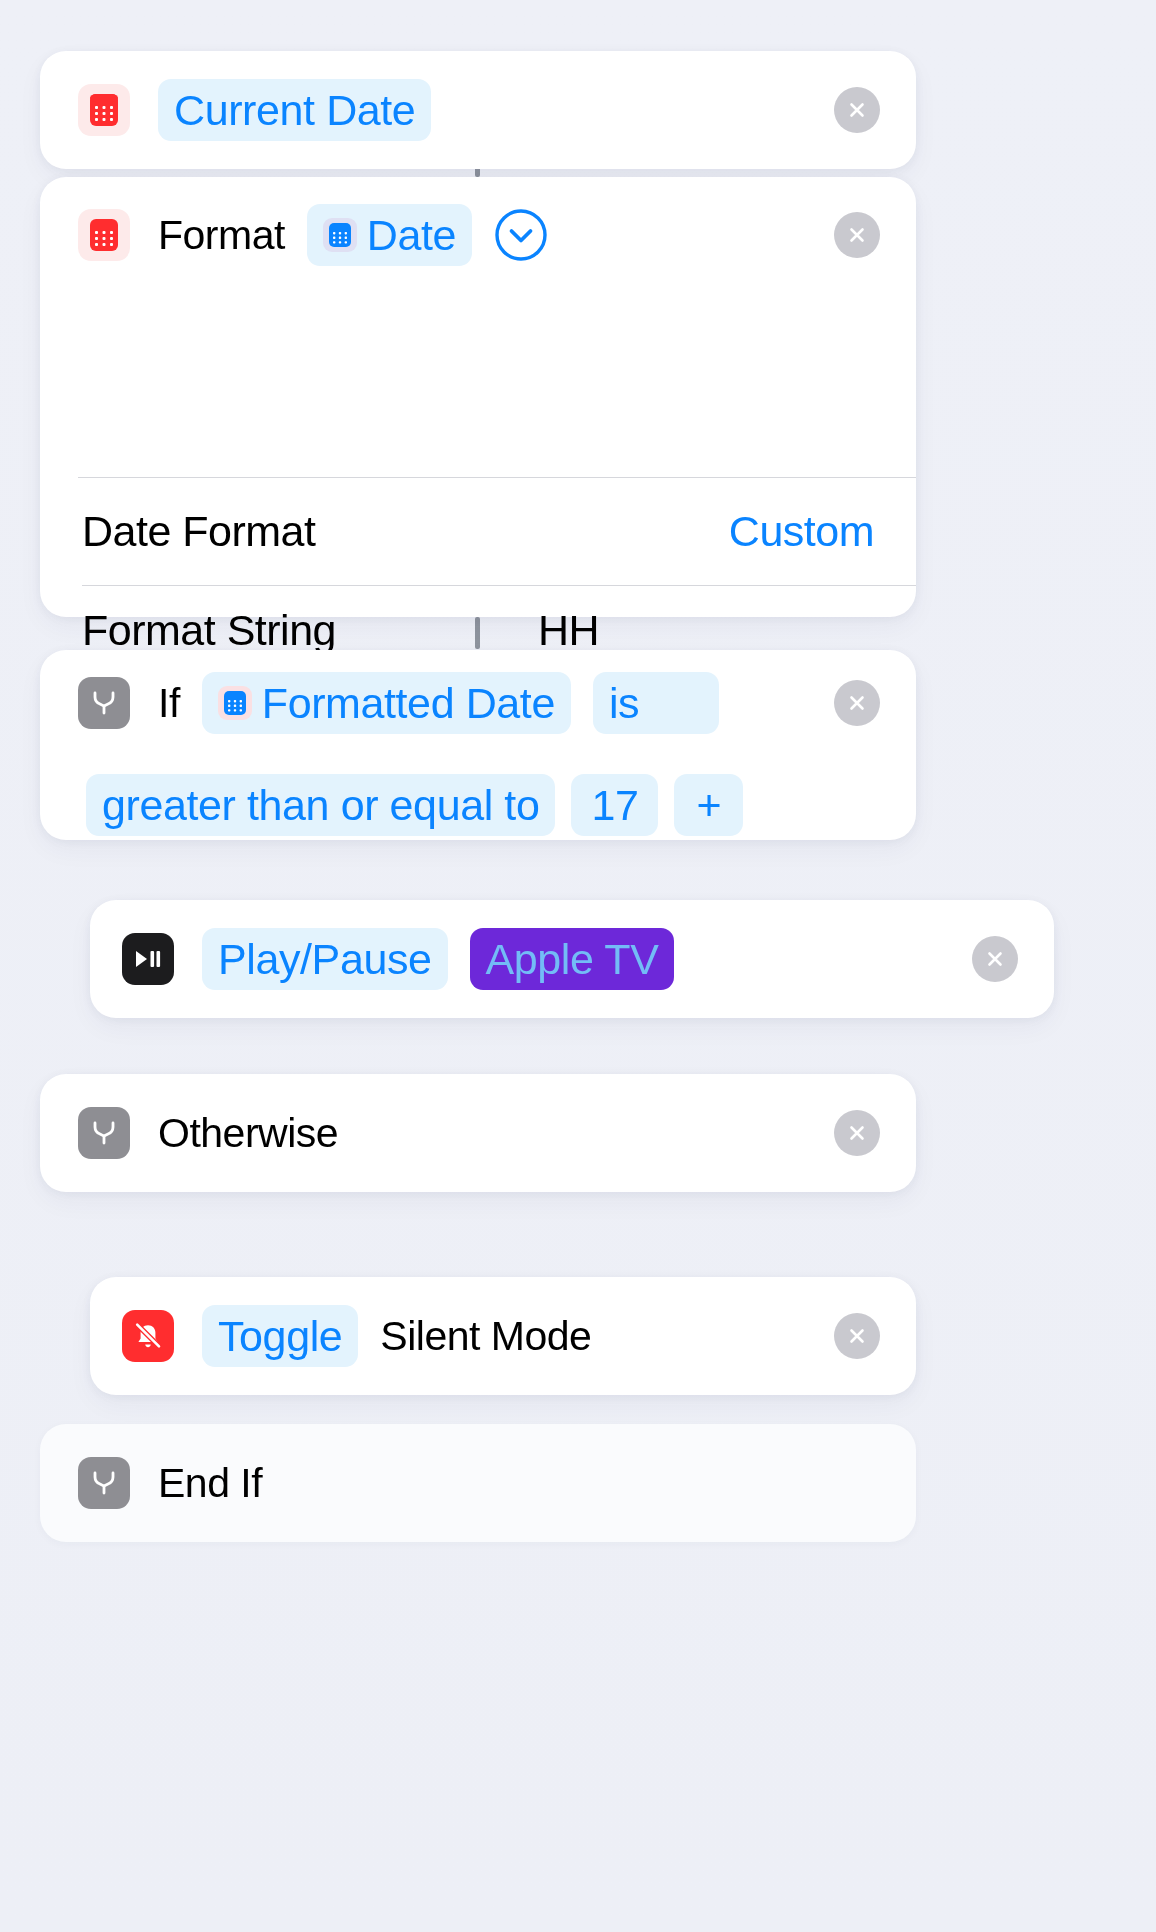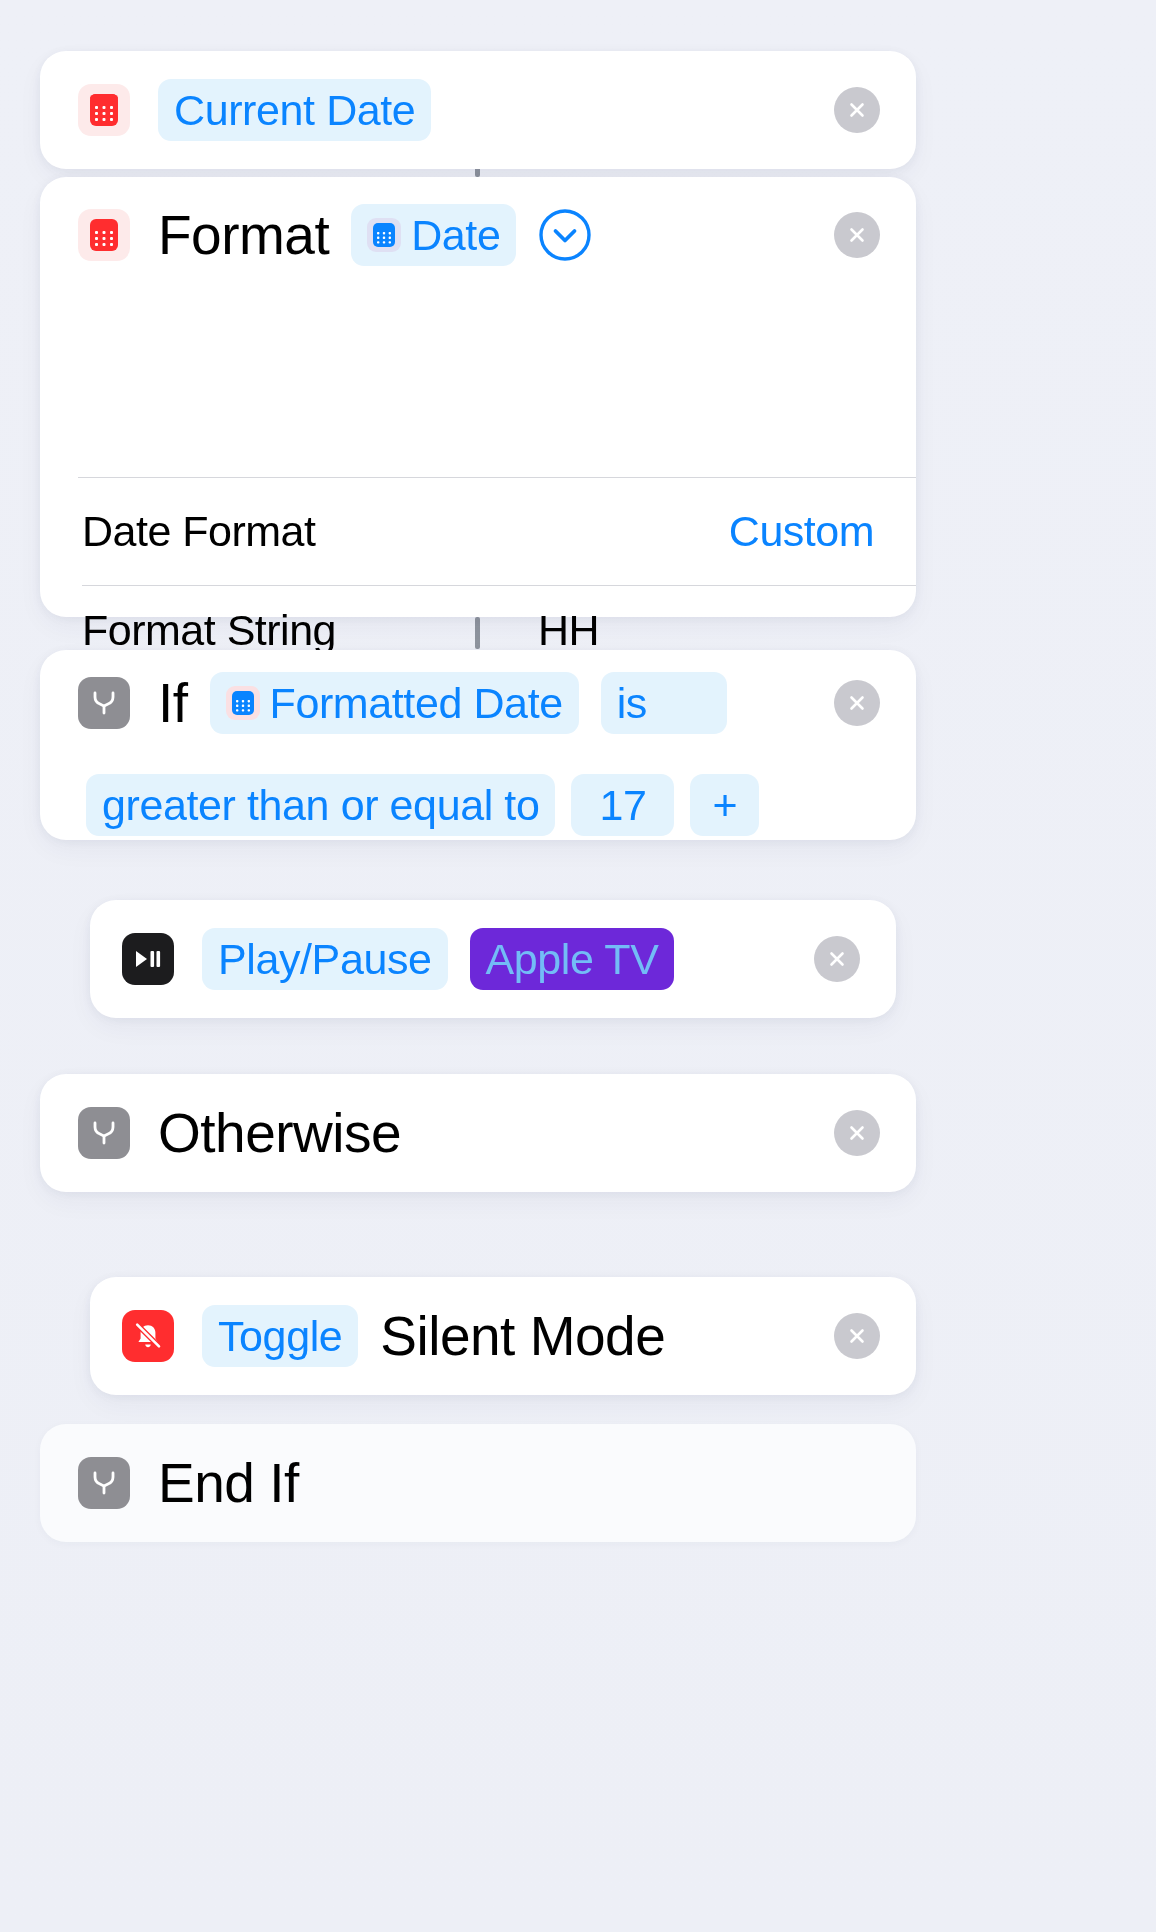--- a/index.html
+++ b/index.html
@@ -61,35 +61,35 @@
     background: #e3f3fd;
     color: #0a84ff;
     border-radius: 13px;
     padding: 7px 16px;
     font-size: 43px;
     line-height: 1.12;
     letter-spacing: -0.4px;
     white-space: nowrap;
   }
   .token.pale { background: #6d28d9; color: #73bcf6; }
-  .token.num { padding: 7px 28px; }
+  .token.num { padding: 7px 20px; }
   .token.plus { padding: 7px 22px; font-weight: 400; }
 
   .token .minicon {
     width: 34px; height: 34px;
     border-radius: 9px;
     display: inline-flex; align-items:center; justify-content:center;
     flex: 0 0 auto;
   }
   .minicon.blue-cal { background: #dfe0f3; }
   .minicon.pink-cal { background: #fae0e3; }
   .minicon svg { width: 24px; height: 26px; }
 
   .plain-text {
-    font-size: 55px;
+    font-size: 41px;
     color: #000;
     letter-spacing: -0.5px;
     white-space: nowrap;
   }
 
   .gap-s { width: 16px; flex: 0 0 auto; }
   .gap-m { width: 22px; flex: 0 0 auto; }
   .gap-l { width: 28px; flex: 0 0 auto; }
 
   
@@ -335,21 +335,21 @@
       <span class="token plus">+</span>
     </div>
 
     <div class="close-btn" style="right:36px; top:30px;">
       <svg viewBox="0 0 24 24">
         <path d="M6.5 6.5 L17.5 17.5 M17.5 6.5 L6.5 17.5" stroke="#ffffff" stroke-width="2.6" stroke-linecap="round" fill="none"></path>
       </svg>
     </div>
   </div>
 
-  <div class="card" style="left:90px; top:900px; width:806px; height:118px;">
+  <div class="card" style="left:90px; top:900px; width:964px; height:118px;">
     <div class="row" style="padding-left:32px;">
       <span class="appicon media">
         <svg class="media-glyph" viewBox="0 0 30 22">
           <path d="M3 3 L14 11 L3 19 Z" fill="#ffffff"></path>
           <rect x="17.5" y="3" width="3.6" height="16" rx="1.1" fill="#ffffff"></rect>
           <rect x="23.5" y="3" width="3.6" height="16" rx="1.1" fill="#ffffff"></rect>
         </svg>
       </span>
       <span class="gap-l"></span>
       <span class="token">Play/Pause</span>

